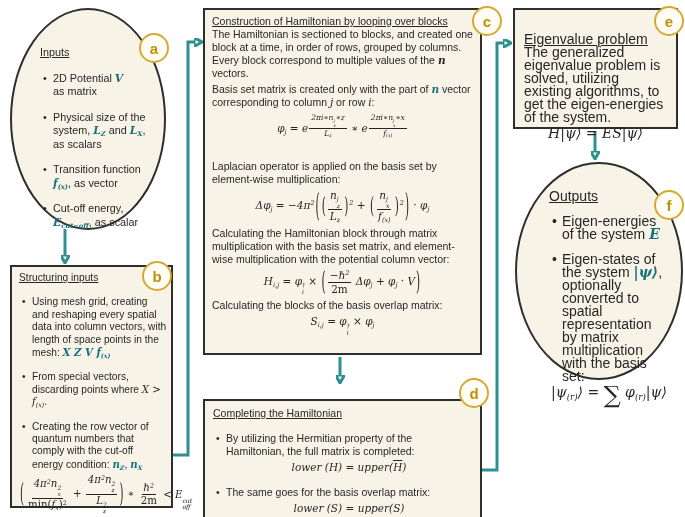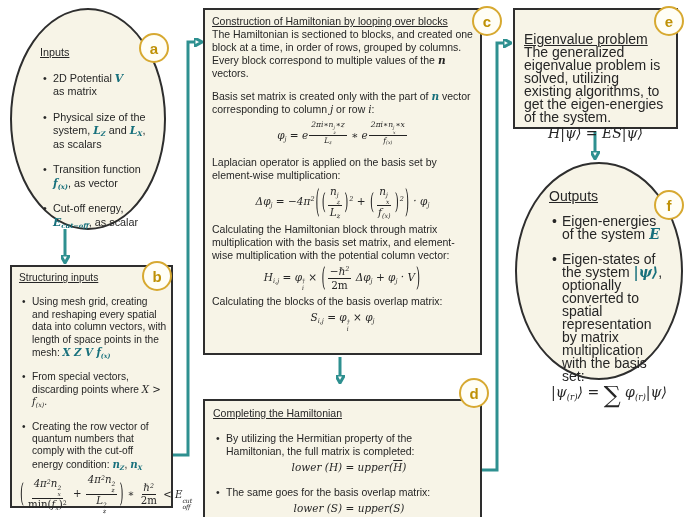--- a/index.html
+++ b/index.html
@@ -43,21 +43,21 @@
       margin:0 1px;line-height:1.2;}
   .fr .num{border-bottom:1px solid #222;padding:0 2px;}
   .fr .den{padding:0 2px;}
   .expo{display:inline-block;font-size:.72em;vertical-align:.55em;}
   .par{display:inline-block;font-style:normal;font-weight:300;transform-origin:center;margin:0 1px;}
   .ovl{text-decoration:overline;}
   .sum{font-style:normal;font-size:1.7em;vertical-align:-.25em;line-height:.8;}
   .badge{position:absolute;width:30px;height:30px;box-sizing:border-box;border-radius:50%;
     background:#fffef6;border:2.5px solid var(--badge-bord);color:var(--badge-txt);
     font-weight:700;font-size:15px;display:flex;align-items:center;justify-content:center;z-index:6;}
-  .mt10{margin-top:10px;} .mt6{margin-top:11px;} .mt4{margin-top:4px;}
+  .mt10{margin-top:3px;} .mt6{margin-top:22px;} .mt4{margin-top:4px;}
   #nd ul.blt li{margin-bottom:7px;}
 </style>
 </head>
 <body>
 
 <div class="canvas">
 
   <svg class="conn" width="685" height="517">
     <defs>
       <marker id="ah" markerWidth="9" markerHeight="9" refX="1" refY="4.5" orient="auto" markerUnits="userSpaceOnUse">

